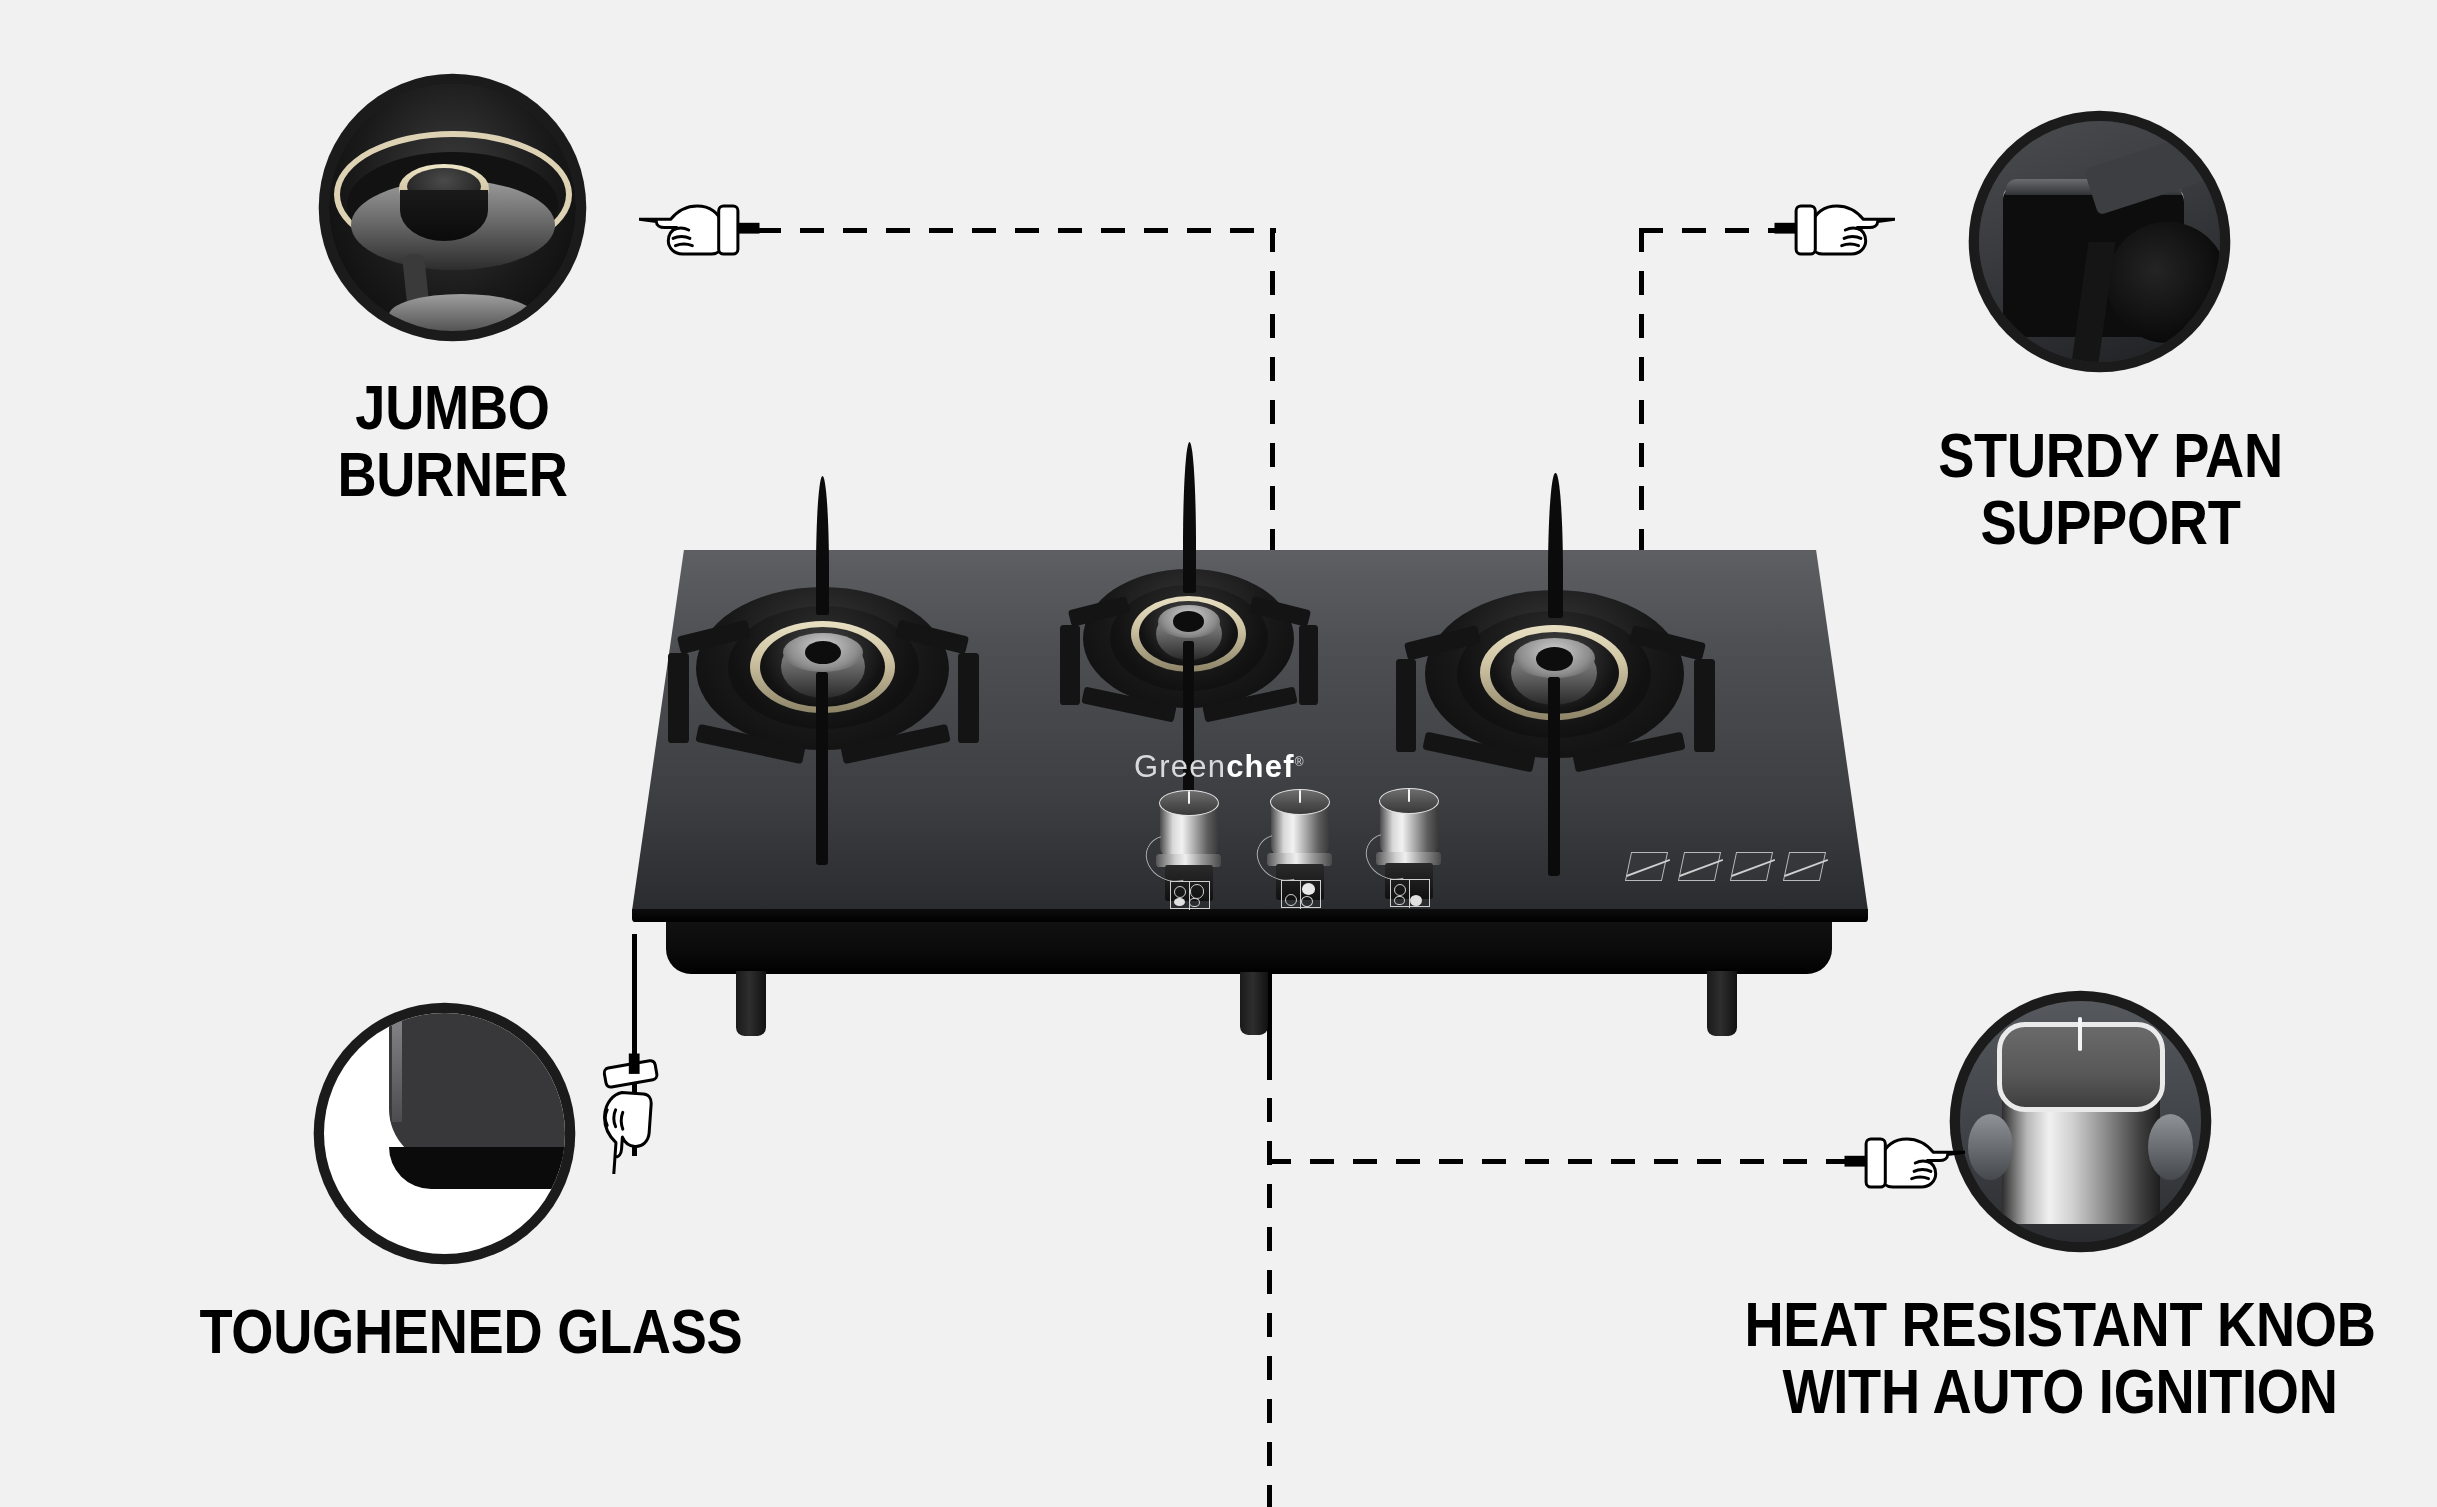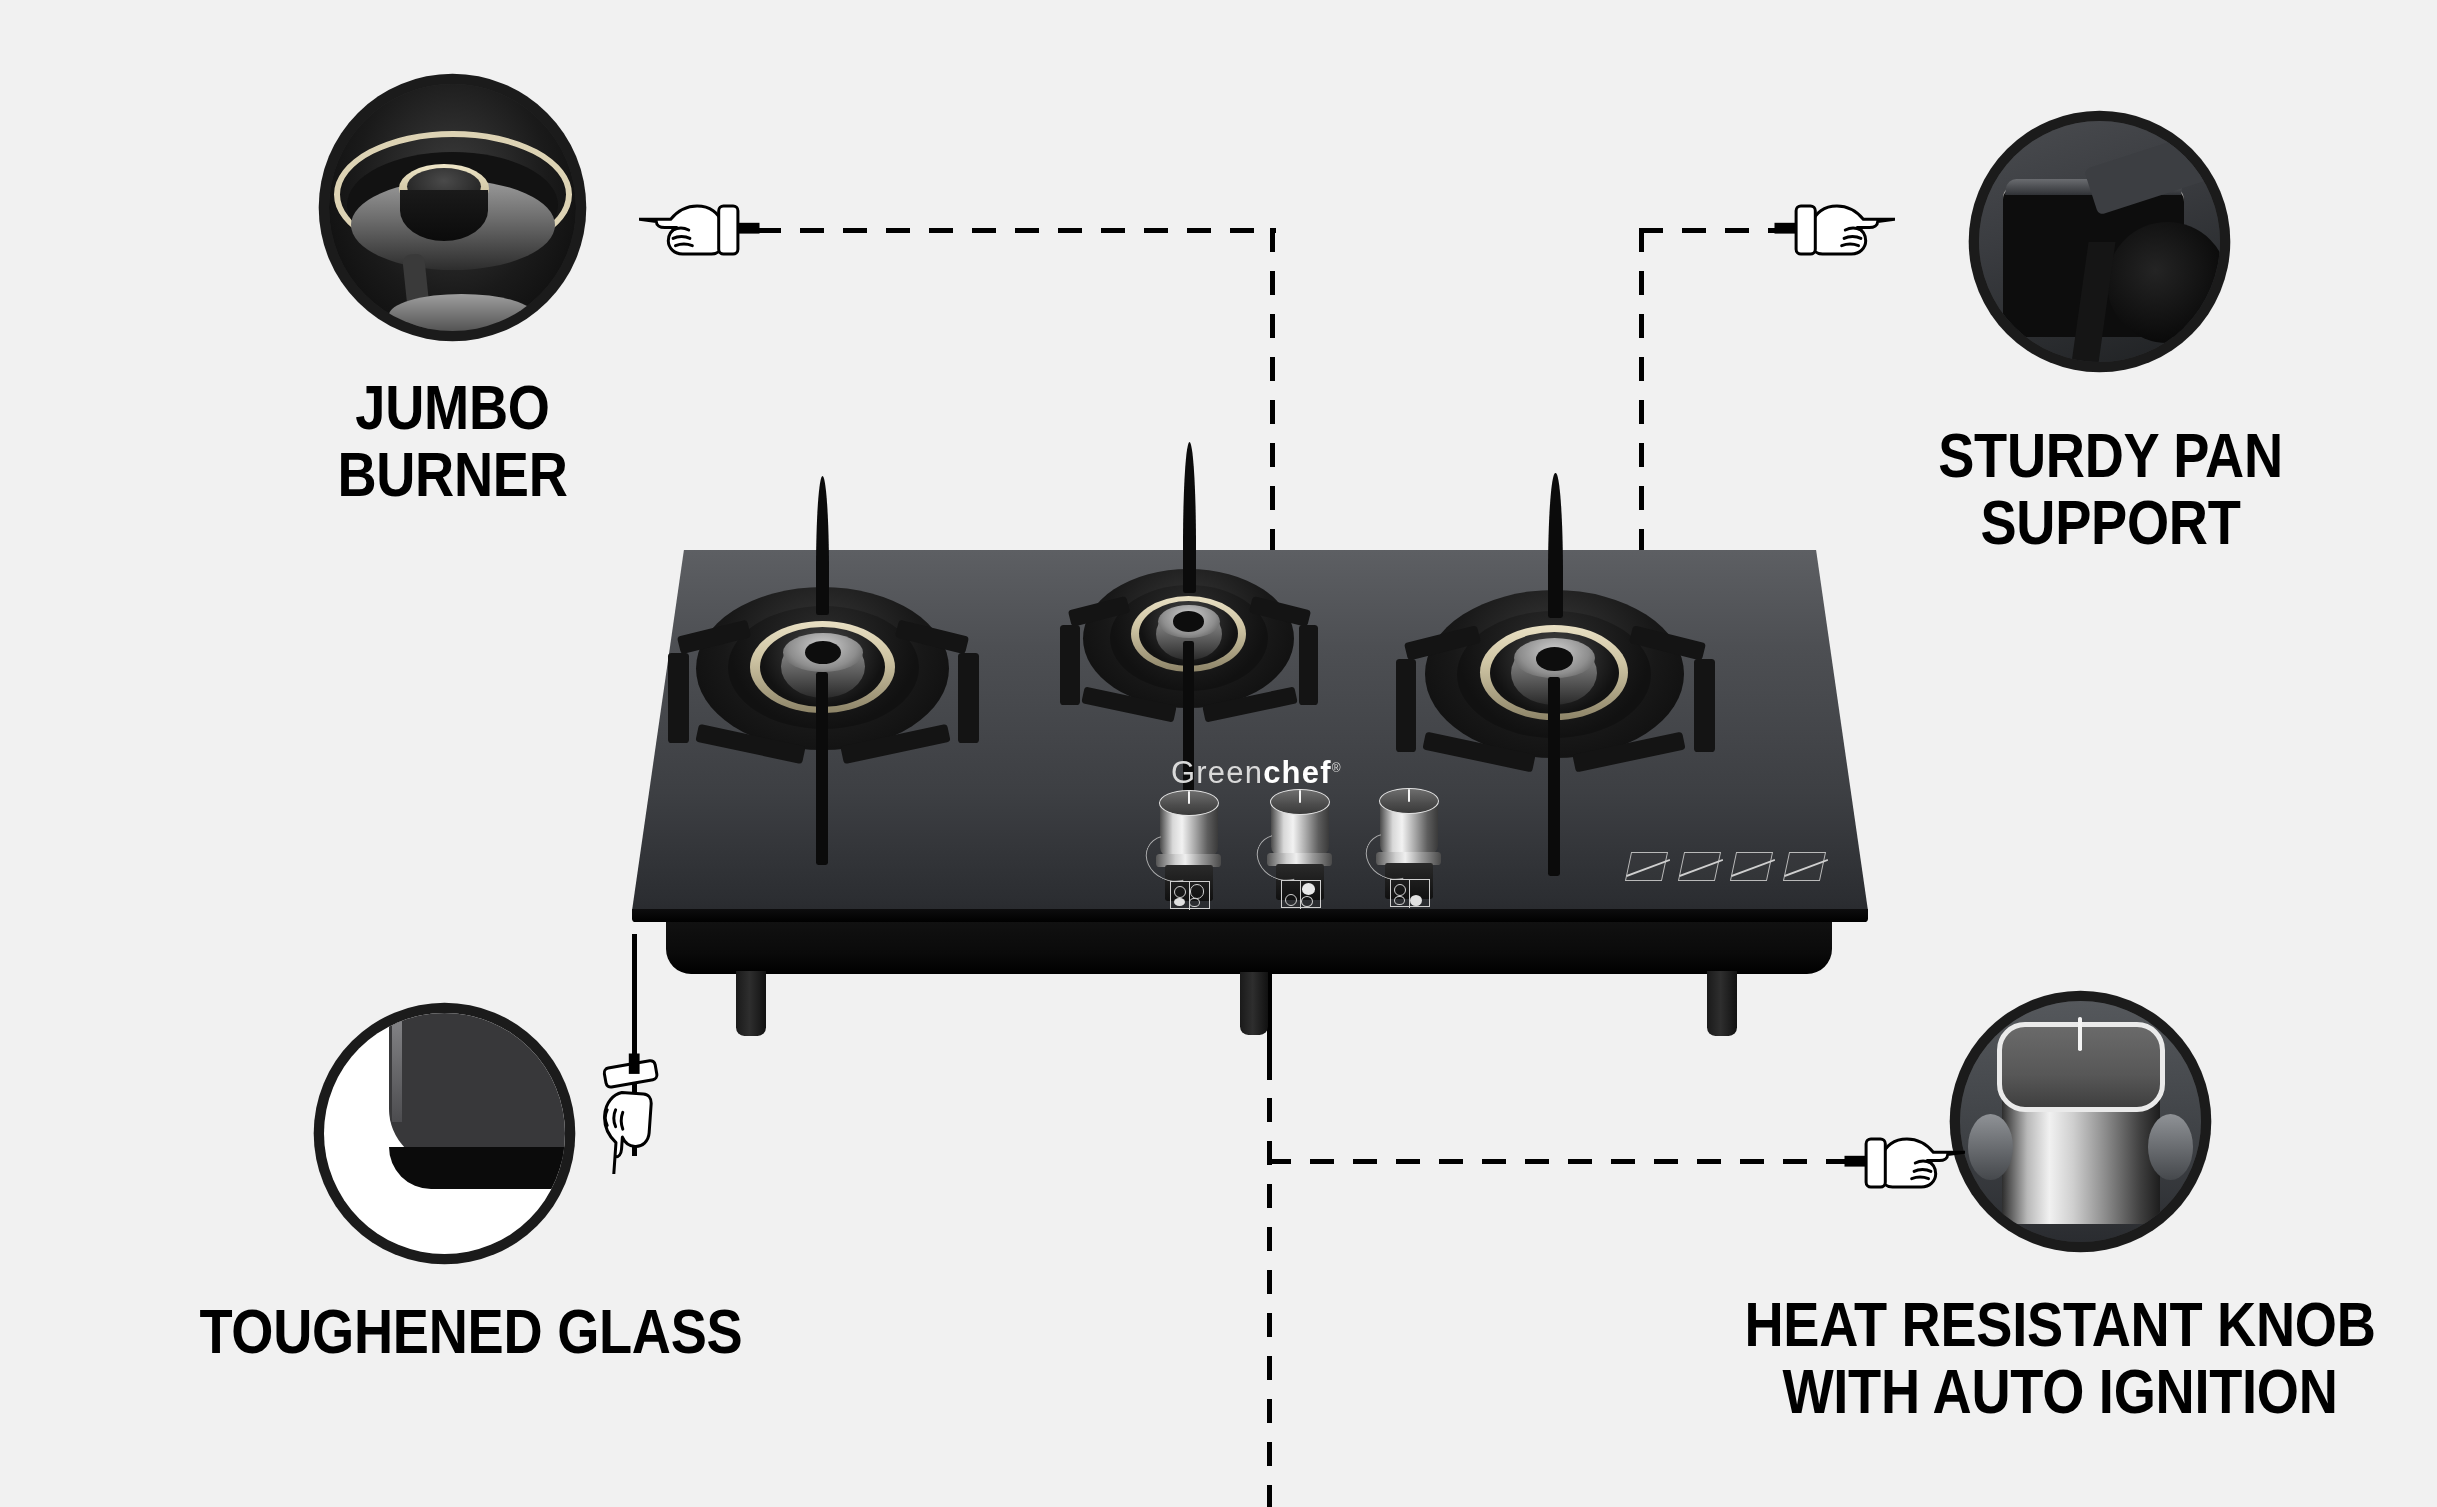--- a/index.html
+++ b/index.html
@@ -169,21 +169,21 @@
       <div class="arm" style="left:19.3px;top:68px;width:75px;height:18px;transform:rotate(-14deg);"></div>
       <div class="arm" style="left:244px;top:68px;width:75px;height:18px;transform:rotate(14deg);"></div>
       <div class="arm" style="left:9.6px;top:93px;width:20.5px;height:93px;"></div>
       <div class="arm" style="left:308px;top:93px;width:20.5px;height:93px;"></div>
       <div class="arm" style="left:37px;top:177px;width:112px;height:18px;transform:rotate(12deg);"></div>
       <div class="arm" style="left:187px;top:177px;width:112px;height:18px;transform:rotate(-12deg);"></div>
       <div class="prong" style="left:162px;top:-93px;width:14.5px;height:145px;"></div>
       <div class="prong" style="left:162px;top:111px;width:12px;height:199px;border-radius:2.4px;"></div>
     </div>
 
-    <div class="brand" style="left:502px;top:205px;margin-left:37px;">
+    <div class="brand" style="left:502px;top:199px;">
       <span>Green</span><b>chef</b><sup>®</sup>
     </div>
 
     <div class="knob" style="left:517px;top:241px;width:90px;height:121px;">
       <div class="knob-body" style="left:11px;top:11px;width:58px;height:54px;"></div>
       <div class="knob-top" style="left:9.6px;top:-1.2px;width:60px;height:26.5px;"></div>
       <div class="knob-mark" style="left:39px;top:0px;width:2.4px;height:13.3px;"></div>
       <div class="knob-collar" style="left:7.2px;top:63px;width:65px;height:13.3px;"></div>
       <div class="knob-base" style="left:15.7px;top:74px;width:48px;height:36px;"></div>
       <div class="karc" style="left:-3.6px;top:45px;width:52px;height:43px;transform:rotate(25deg);"></div>

